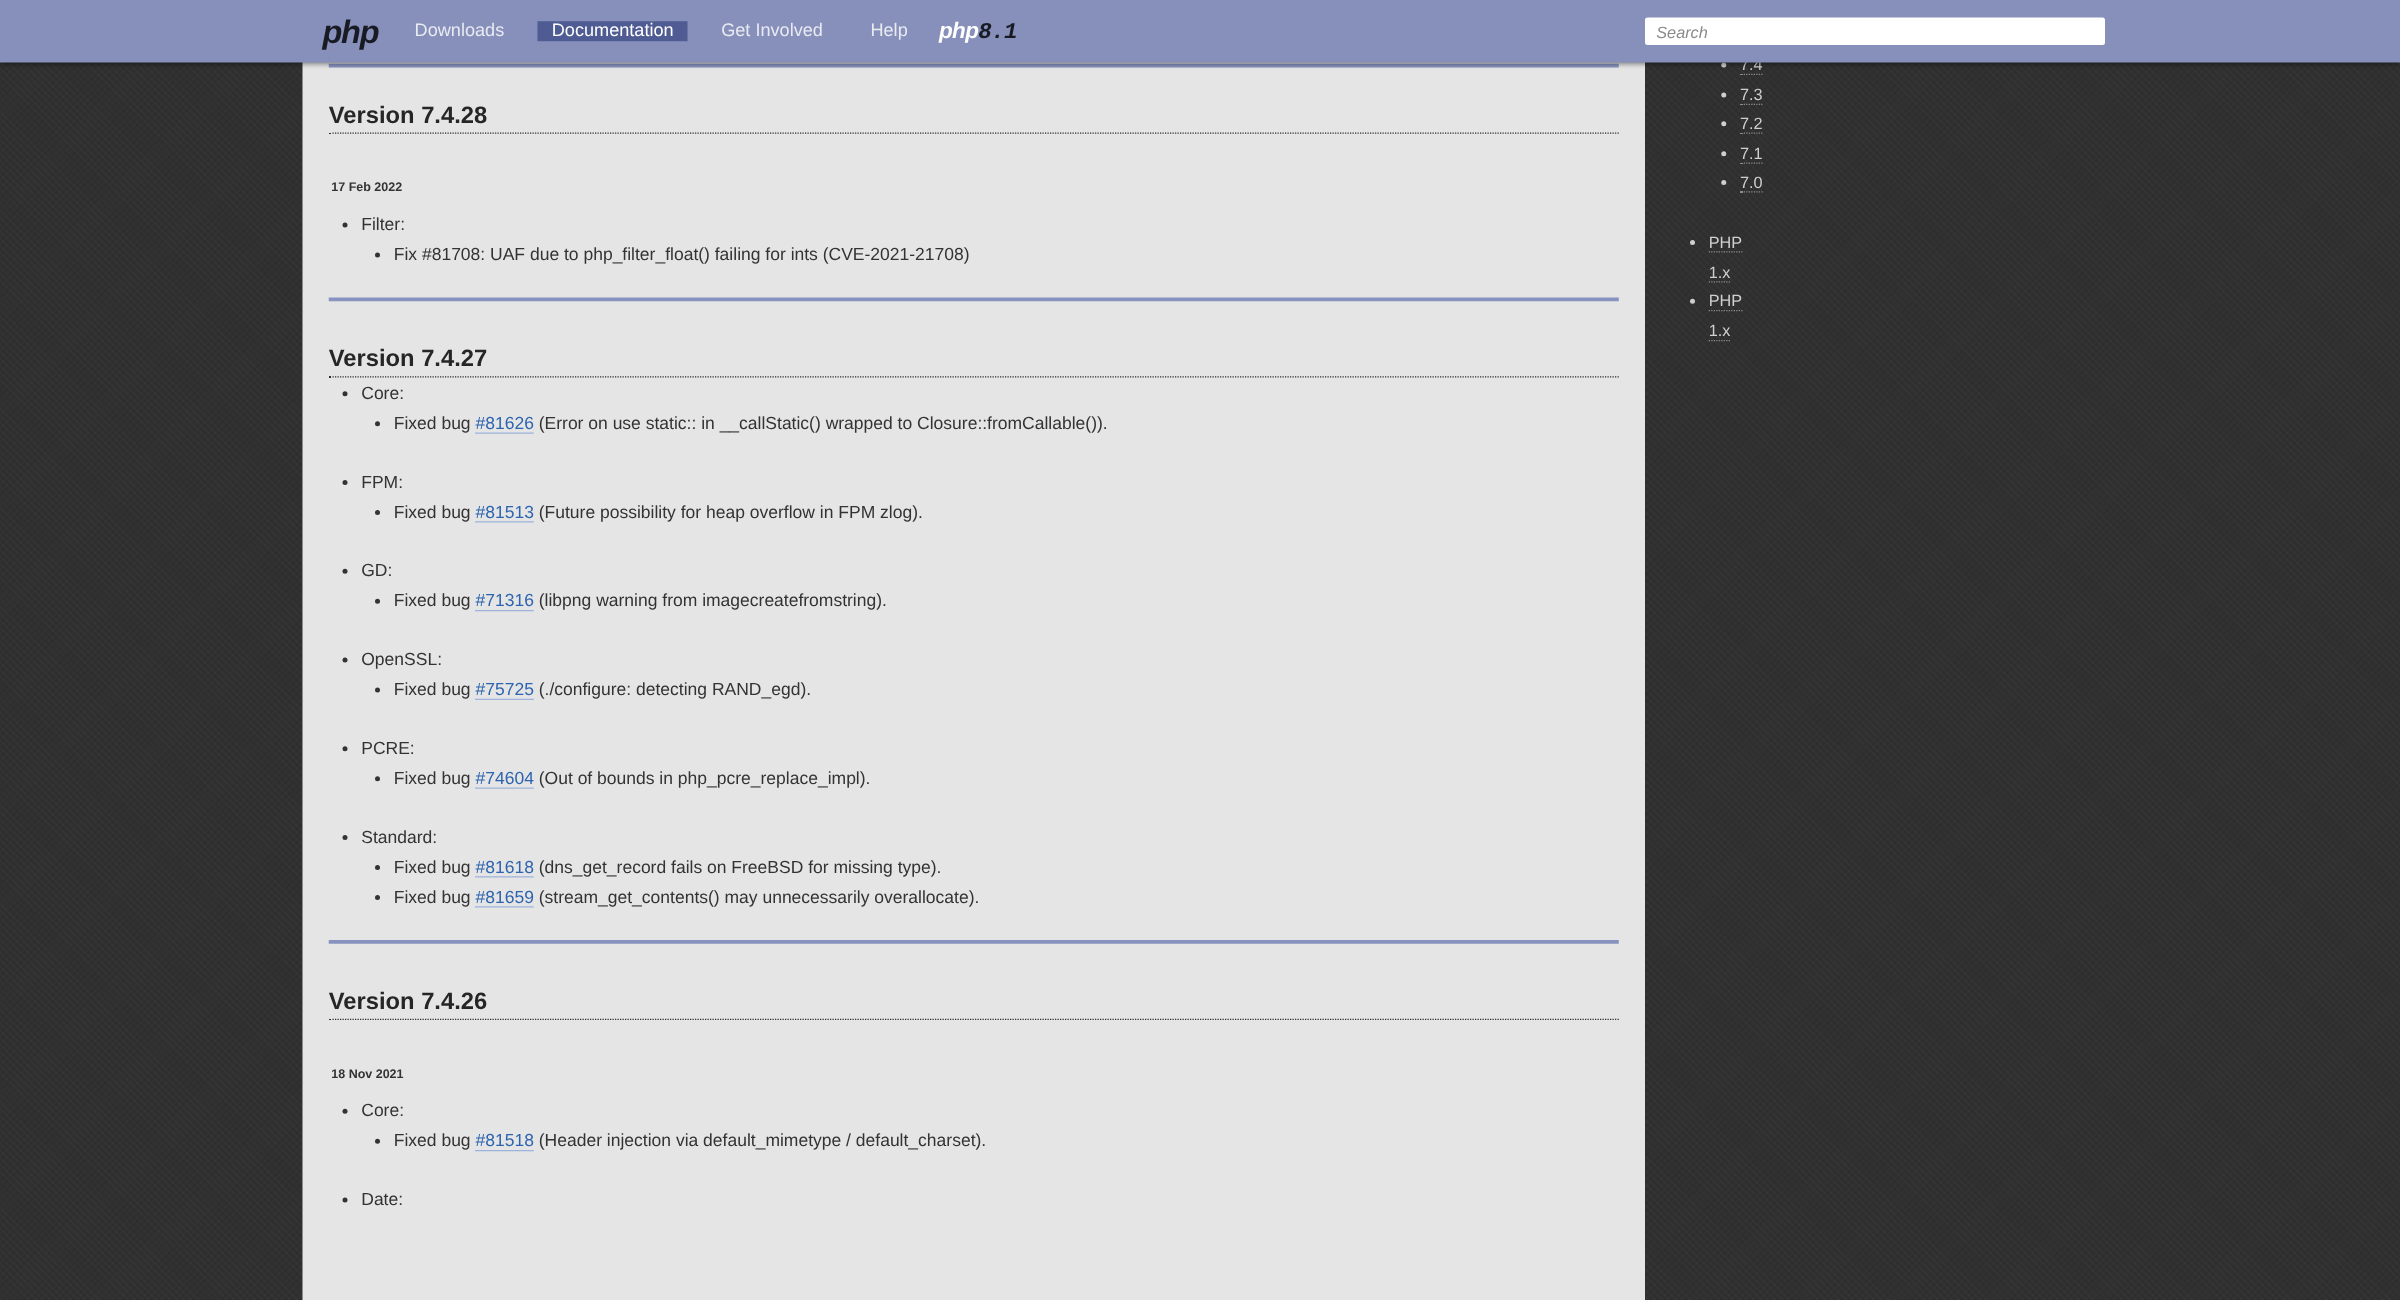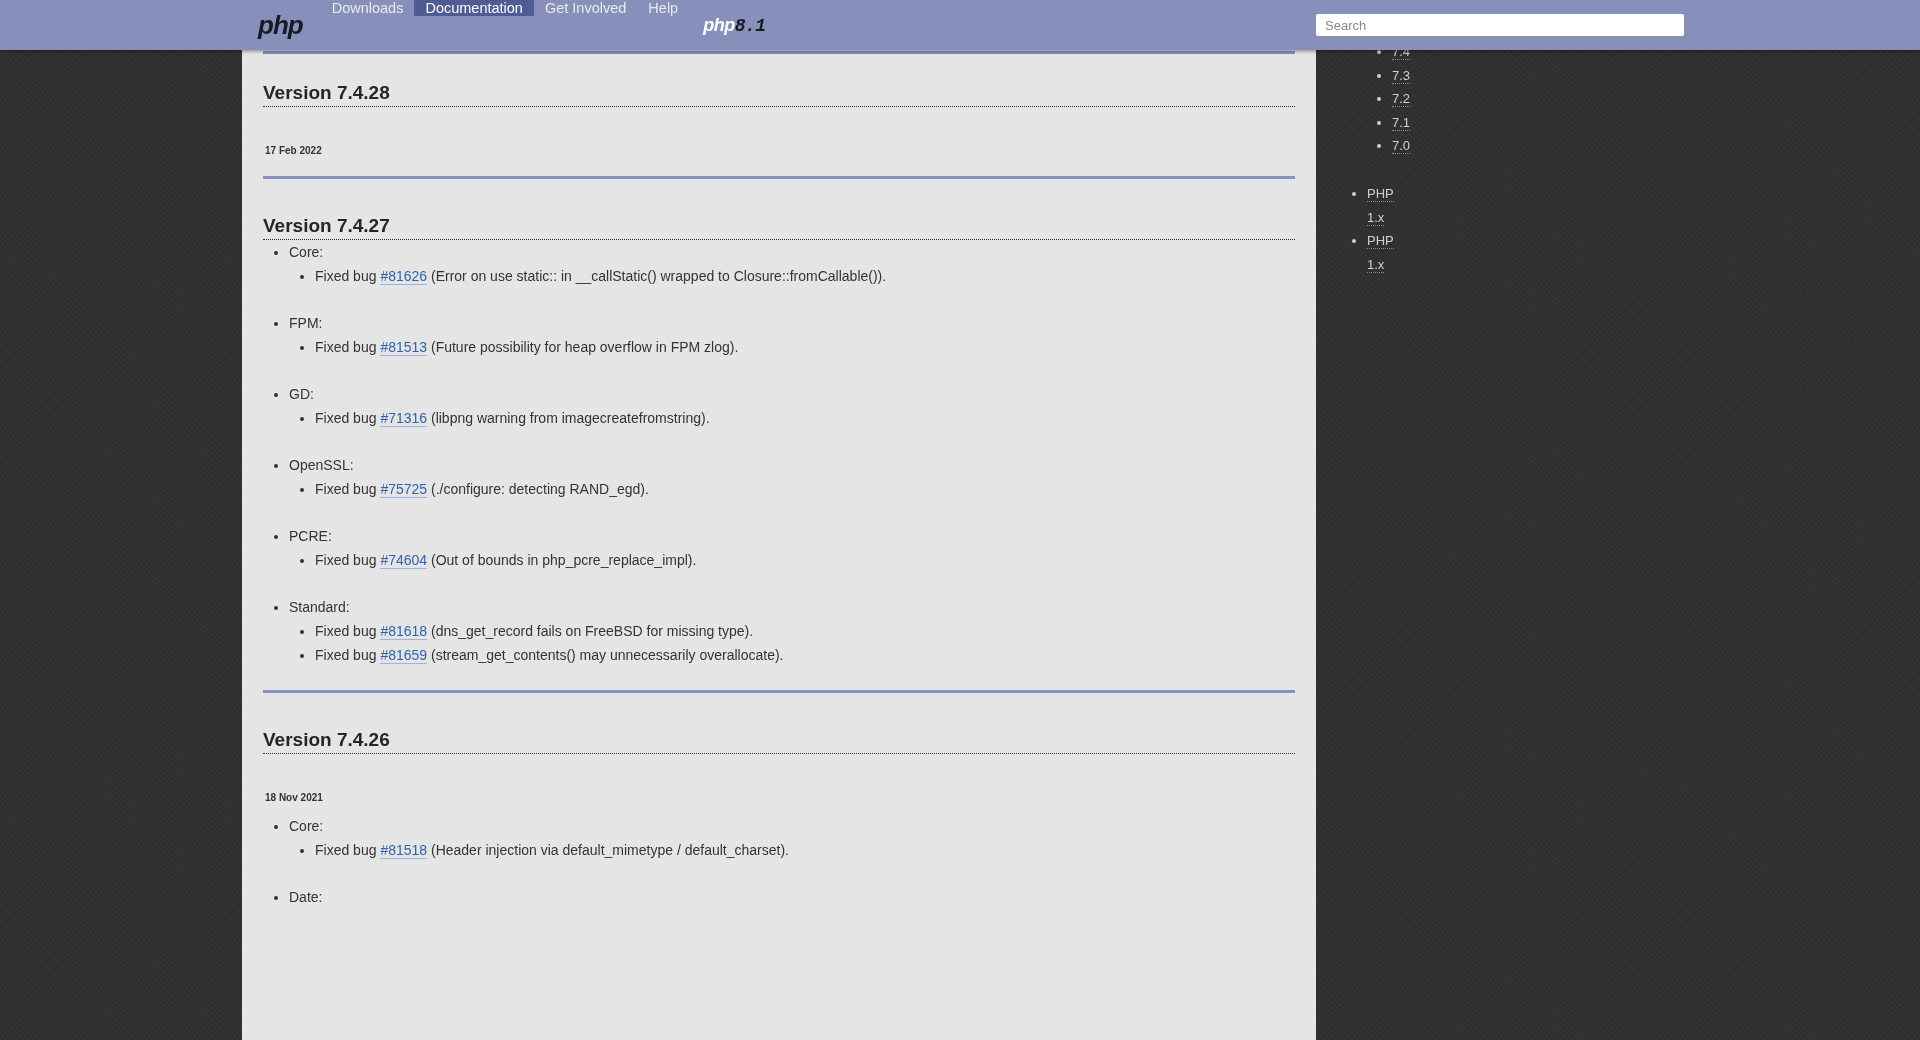--- a/index.html
+++ b/index.html
@@ -41,21 +41,21 @@
     font-size: 18px; font-weight: bold; font-style: italic; letter-spacing: -0.5px;
     white-space: nowrap; cursor: pointer;
   }
   .php81-logo .w { color: #ffffff; }
   .php81-logo .v { color: #181b24; font-family: Liberation Mono, monospace; }
   .nav-search {
     position: absolute; top: 14px; right: 236px;
     width: 368px; height: 22px;
     border: 0; border-radius: 2px; background: #ffffff;
     font-family: "Liberation Sans", sans-serif;
-    font-size: 13px; color: #0c4a6e; padding: 0 9px; outline: none;
+    font-size: 13px; color: #0c4a6e; padding: 0 9px; outline: none; font-style: italic;
   }
   .nav-search::placeholder { color: #8a8a8a; }
 
   
   .content {
     position: absolute; left: 242px; top: 0; width: 1074px; height: 1040px;
     background: #e5e5e5; padding: 0 21px; z-index: 1;
   }
   .content-top-spacer { height: 51px; }
 
@@ -104,20 +104,25 @@
 </head>
 <body>
 
 <main class="content">
   <div class="content-top-spacer"></div>
   <div id="sections">
   <section class="changelog-section">
     <hr class="section-sep first">
     <h2 class="version-title">Version 7.4.28</h2>
     <p class="release-date">17 Feb 2022</p>
+    <ul class="cat-list">
+          <li>Filter:<ul class="entry-list">
+              <li>Fix #81708: UAF due to php_filter_float() failing for ints (CVE-2021-21708)</li>
+            </ul></li>
+        </ul>
   </section>
 
   <section class="changelog-section">
     <hr class="section-sep">
     <h2 class="version-title">Version 7.4.27</h2>
     <ul class="cat-list">
           <li>Core:<ul class="entry-list">
               <li>Fixed bug <a class="bug-link">#81626</a> (Error on use static:: in __callStatic() wrapped to Closure::fromCallable()).</li>
             </ul></li>
           <li>FPM:<ul class="entry-list">
@@ -163,21 +168,21 @@
     </ul>
   <ul class="sb-major" id="sb-major">
       <li><a>PHP 1.x</a></li>
       <li><a>PHP 1.x</a></li>
     </ul>
 </aside>
 
 <nav class="navbar">
   <div class="nav-inner">
     <a class="nav-logo">php</a>
-    <span id="nav-links" style="display:flex; align-items:flex-start;">
+    <span id="nav-links" style="display:flex; align-items:center;gap:16px;">
         <a class="nav-link">Downloads</a>
         <a class="nav-link active">Documentation</a>
         <a class="nav-link">Get Involved</a>
         <a class="nav-link">Help</a>
       </span>
     <span class="php81-logo">
       <span class="w">php</span><span class="v">8.1</span>
     </span>
   </div>
   <input class="nav-search" placeholder="Search" style="">

